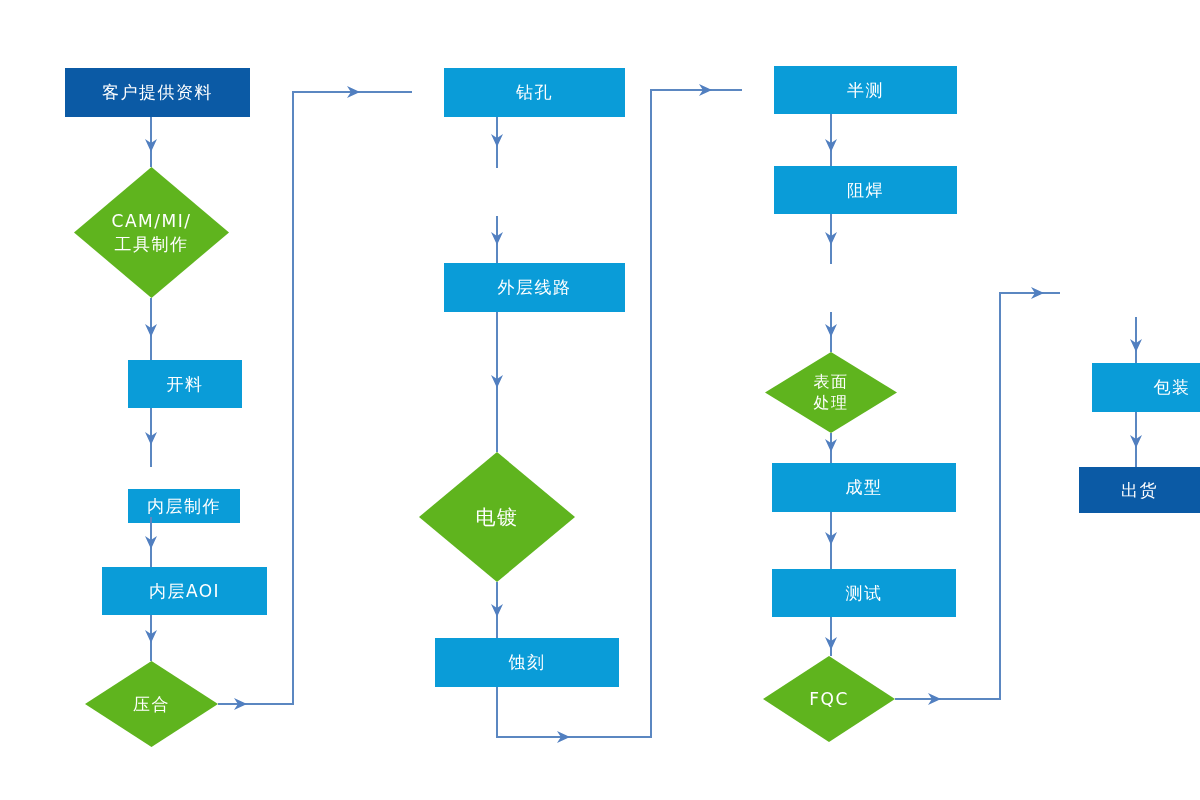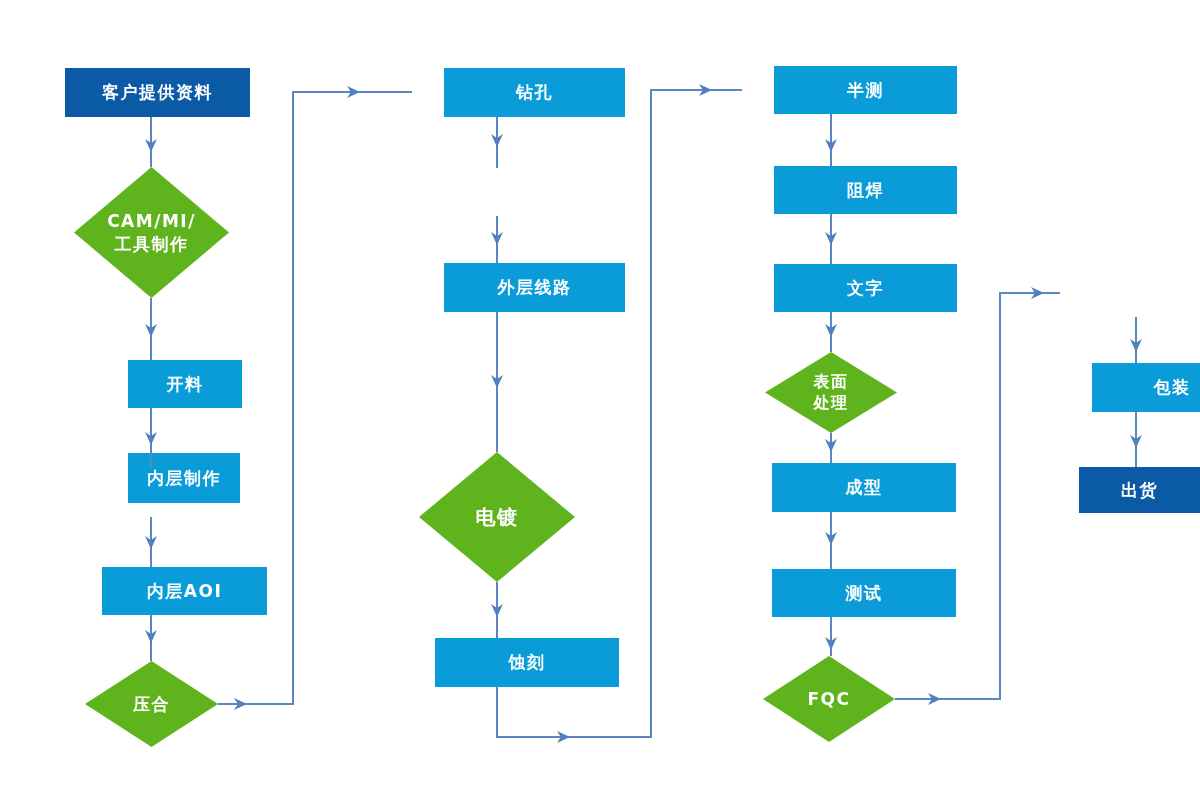--- a/index.html
+++ b/index.html
@@ -4,21 +4,21 @@
 <style>
   html,body { margin:0; padding:0; background:#ffffff; }
   .canvas {
     position:relative; width:1200px; height:800px; background:#ffffff;
     font-family:"DejaVu Sans","Liberation Sans",sans-serif;
     overflow:hidden;
   }
   .node {
     position:absolute; display:flex; align-items:center; justify-content:center;
     flex-direction:column;
-    color:#ffffff; font-weight:bold; font-size:17px; letter-spacing:1.5px;
+    color:#ffffff; font-weight:normal; font-size:17px; letter-spacing:1.5px;
     text-align:center; line-height:1.3; box-sizing:border-box;
   }
   .process  { background:#0a9cd8;margin-left:32px; }
   .terminal { background:#0b5aa5; }
   .diamond  {
     background:#5fb41e;
     clip-path:polygon(50% 0, 100% 50%, 50% 100%, 0 50%);
   }
   .big { font-size:20px; }
   .line { position:absolute; background:#5b87c1; }
@@ -37,21 +37,21 @@
 
   <div class="node diamond" style="left:74px;top:167px;width:155px;height:131px">
     <span>CAM/MI/</span>
     <span>工具制作</span>
   </div>
 
   <div class="node process" style="left:96px;top:360px;width:114px;height:48px">
     <span>开料</span>
   </div>
 
-  <div class="node process" style="left:96px;top:453px;width:112px;height:50px">
+  <div class="node process" style="left:96px;top:489px;width:112px;height:34px">
     <span>内层制作</span>
   </div>
 
   <div class="node process" style="left:70px;top:567px;width:165px;height:48px">
     <span>内层AOI</span>
   </div>
 
   <div class="node diamond" style="left:85px;top:661px;width:133px;height:86px">
     <span>压合</span>
   </div>
@@ -74,23 +74,20 @@
   </div>
 
   <div class="node process" style="left:742px;top:66px;width:183px;height:48px">
     <span>半测</span>
   </div>
 
   <div class="node process" style="left:742px;top:166px;width:183px;height:48px">
     <span>阻焊</span>
   </div>
 
-  <div class="node process" style="left:742px;top:264px;width:183px;height:48px">
-    <span>文字</span>
-  </div>
 
   <div class="node diamond" style="left:765px;top:352px;width:132px;height:81px;font-size:16px">
     <span>表面</span>
     <span>处理</span>
   </div>
 
   <div class="node process" style="left:740px;top:463px;width:184px;height:49px">
     <span>成型</span>
   </div>
 

